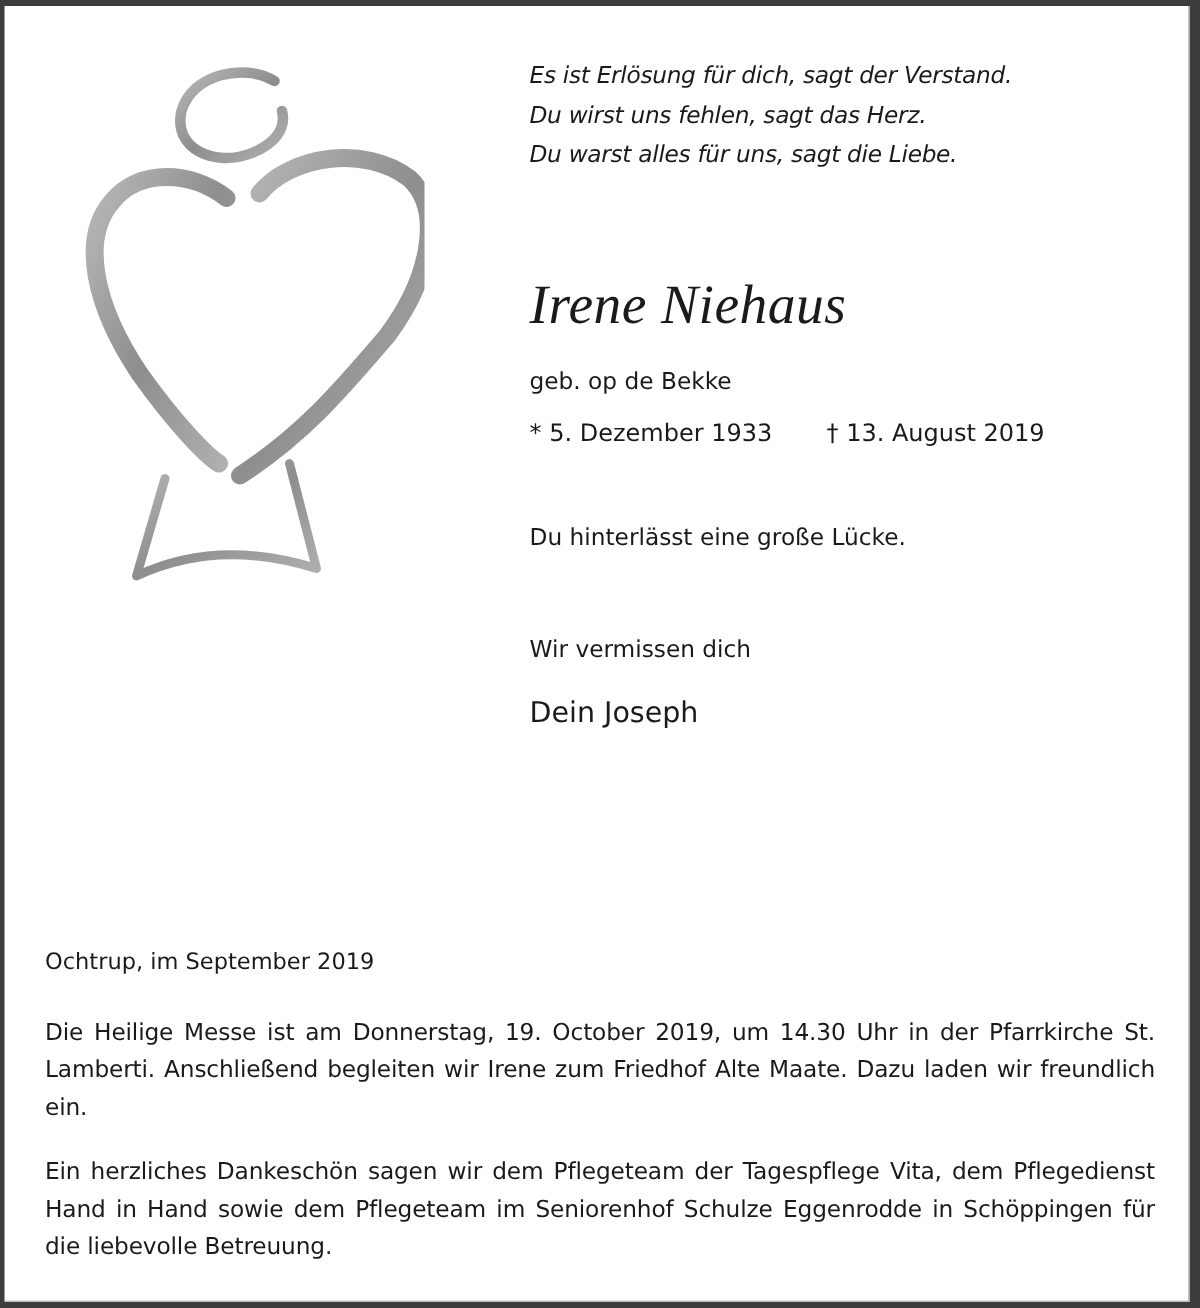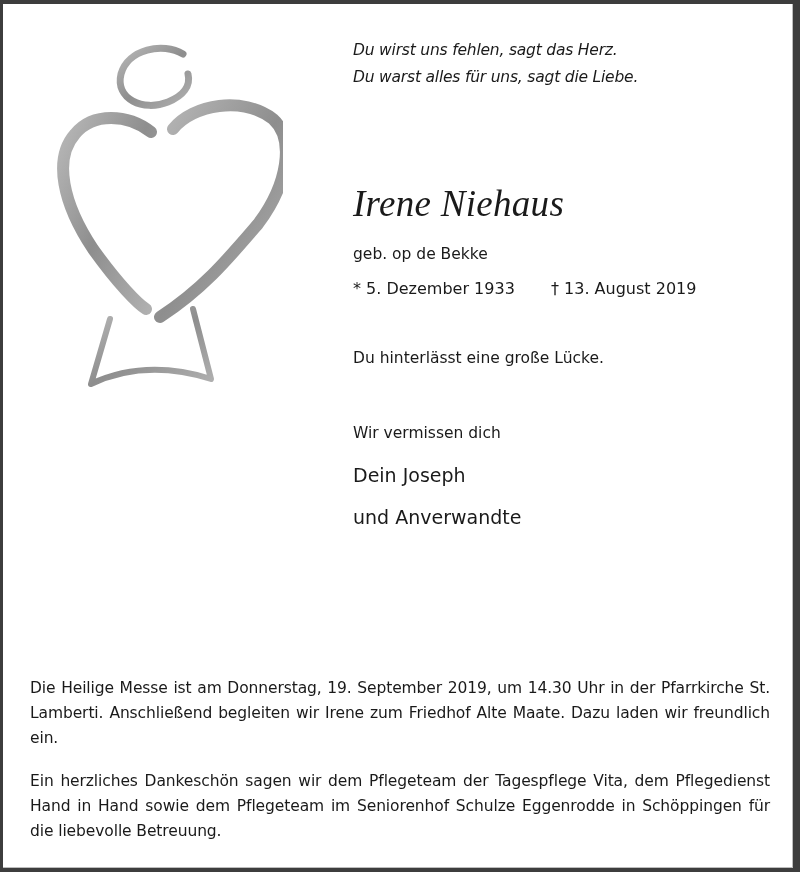--- a/index.html
+++ b/index.html
@@ -106,34 +106,35 @@
     <path d="M150 20 C 130 8, 95 15, 88 40 C 82 65, 110 78, 135 68 C 150 62, 158 52, 155 40" fill="none" stroke="url(#g1)" stroke-width="7" stroke-linecap="round"></path>
 
     <path d="M118 98 C 95 80, 60 78, 42 100 C 20 125, 30 170, 60 215 C 85 250, 105 270, 113 275" fill="none" stroke="url(#g1)" stroke-width="12" stroke-linecap="round"></path>
 
     <path d="M140 95 C 160 70, 210 62, 240 85 C 262 105, 255 150, 225 190 C 195 225, 170 255, 127 283" fill="none" stroke="url(#g1)" stroke-width="12" stroke-linecap="round"></path>
 
     <path d="M77 285 L 58 350 C 90 335, 130 330, 178 345 L 160 275" fill="none" stroke="url(#g1)" stroke-width="6" stroke-linecap="round" stroke-linejoin="round"></path>
   </svg>
 
   <div class="quote">
+    <div>Es ist Erlösung für dich, sagt der Verstand.</div>
     <div>Du wirst uns fehlen, sagt das Herz.</div>
     <div>Du warst alles für uns, sagt die Liebe.</div>
   </div>
 
   <div class="name">Irene Niehaus</div>
   <div class="maiden">geb. op de Bekke</div>
   <div class="dates">
     <span class="birth">* 5. Dezember 1933</span><span>† 13. August 2019</span>
   </div>
 
   <div class="gap-line">Du hinterlässt eine große Lücke.</div>
 
   <div class="miss">Wir vermissen dich</div>
   <div class="signers">
     <div>Dein Joseph</div>
-    <div>und Anverwandte</div>
   </div>
 
+  <div class="place">Ochtrup, im September 2019</div>
 
-  <div class="para p1">Die Heilige Messe ist am Donnerstag, 19. September 2019, um 14.30 Uhr in der Pfarrkirche St. Lamberti. Anschließend begleiten wir Irene zum Friedhof Alte Maate. Dazu laden wir freundlich ein.</div>
+  <div class="para p1">Die Heilige Messe ist am Donnerstag, 19. October 2019, um 14.30 Uhr in der Pfarrkirche St. Lamberti. Anschließend begleiten wir Irene zum Friedhof Alte Maate. Dazu laden wir freundlich ein.</div>
   <div class="para p2">Ein herzliches Dankeschön sagen wir dem Pflegeteam der Tagespflege Vita, dem Pflegedienst Hand in Hand sowie dem Pflegeteam im Seniorenhof Schulze Eggenrodde in Schöppingen für die liebevolle Betreuung.</div>
 </div>
 
 </body></html>

